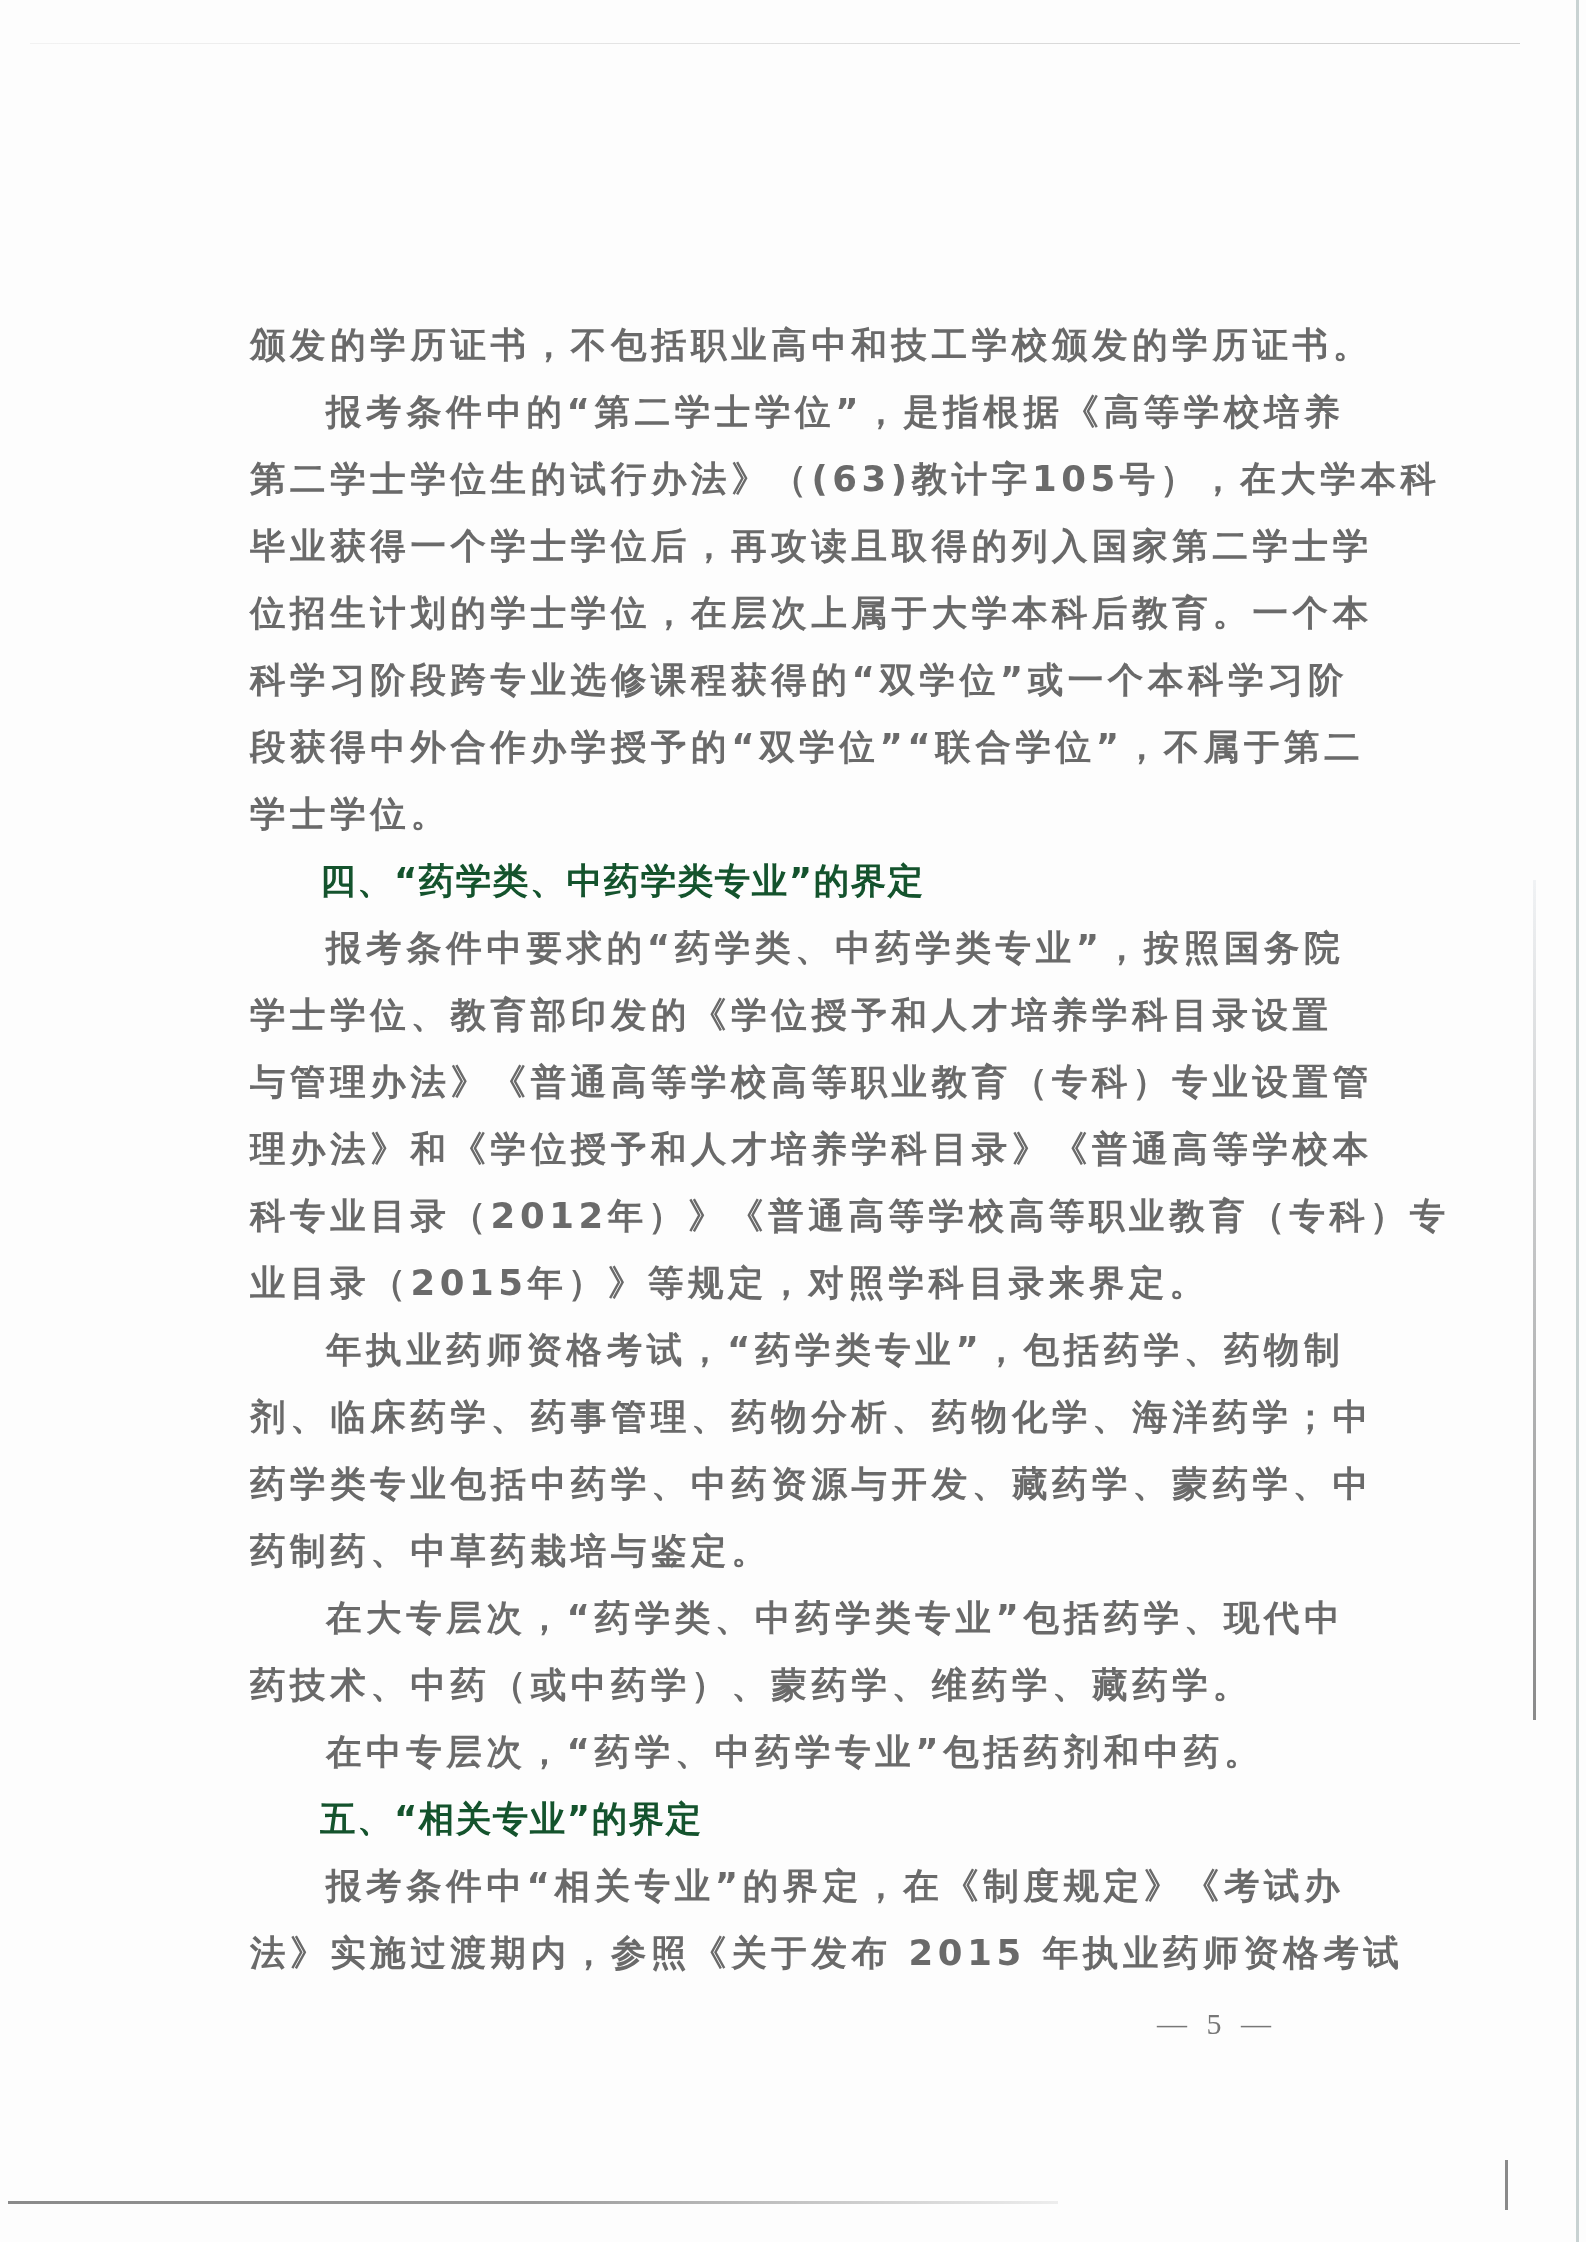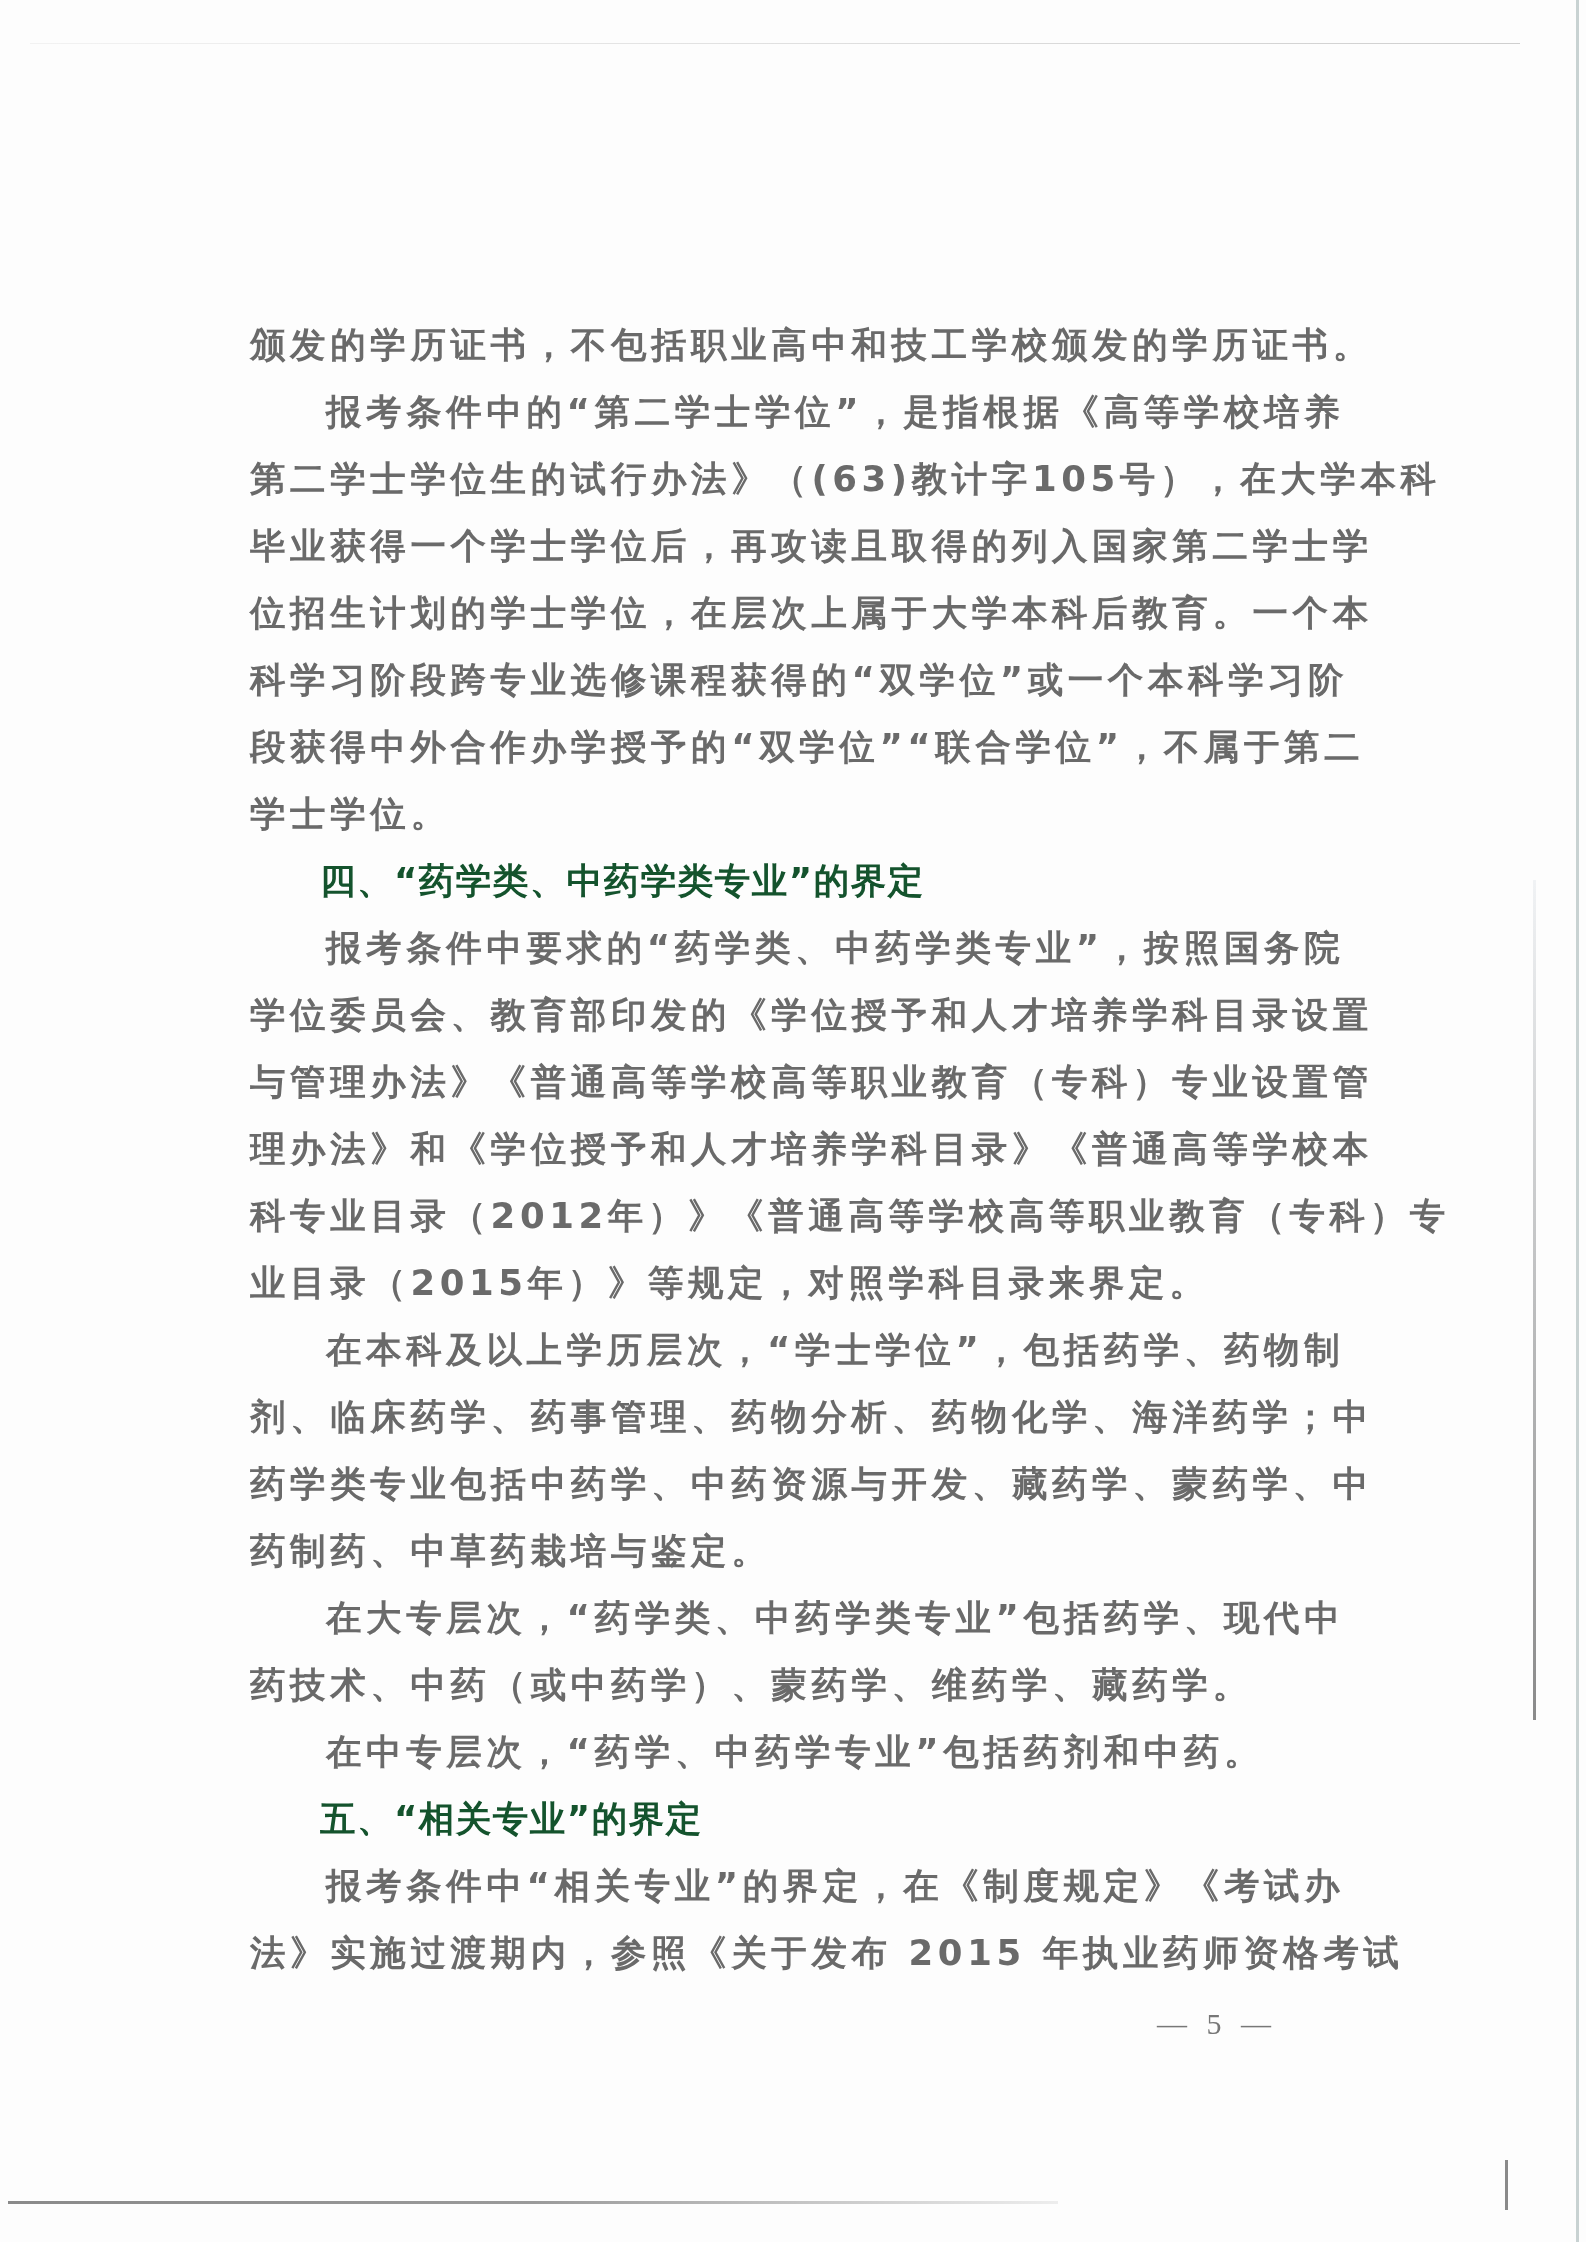--- a/index.html
+++ b/index.html
@@ -59,26 +59,26 @@
     <div class="line">颁发的学历证书，不包括职业高中和技工学校颁发的学历证书。</div>
     <div class="line indent">报考条件中的“第二学士学位”，是指根据《高等学校培养</div>
     <div class="line">第二学士学位生的试行办法》（(63)教计字105号），在大学本科</div>
     <div class="line">毕业获得一个学士学位后，再攻读且取得的列入国家第二学士学</div>
     <div class="line">位招生计划的学士学位，在层次上属于大学本科后教育。一个本</div>
     <div class="line">科学习阶段跨专业选修课程获得的“双学位”或一个本科学习阶</div>
     <div class="line">段获得中外合作办学授予的“双学位”“联合学位”，不属于第二</div>
     <div class="line">学士学位。</div>
     <div class="line heading">四、“药学类、中药学类专业”的界定</div>
     <div class="line indent">报考条件中要求的“药学类、中药学类专业”，按照国务院</div>
-    <div class="line">学位委员会、教育部印发的《学位授予和人才培养学科目录设置</div>
+    <div class="line">学士学位、教育部印发的《学位授予和人才培养学科目录设置</div>
     <div class="line">与管理办法》《普通高等学校高等职业教育（专科）专业设置管</div>
     <div class="line">理办法》和《学位授予和人才培养学科目录》《普通高等学校本</div>
     <div class="line">科专业目录（2012年）》《普通高等学校高等职业教育（专科）专</div>
     <div class="line">业目录（2015年）》等规定，对照学科目录来界定。</div>
-    <div class="line indent">在本科及以上学历层次，“学士学位”，包括药学、药物制</div>
+    <div class="line indent">年执业药师资格考试，“药学类专业”，包括药学、药物制</div>
     <div class="line">剂、临床药学、药事管理、药物分析、药物化学、海洋药学；中</div>
     <div class="line">药学类专业包括中药学、中药资源与开发、藏药学、蒙药学、中</div>
     <div class="line">药制药、中草药栽培与鉴定。</div>
     <div class="line indent">在大专层次，“药学类、中药学类专业”包括药学、现代中</div>
     <div class="line">药技术、中药（或中药学）、蒙药学、维药学、藏药学。</div>
     <div class="line indent">在中专层次，“药学、中药学专业”包括药剂和中药。</div>
     <div class="line heading">五、“相关专业”的界定</div>
     <div class="line indent">报考条件中“相关专业”的界定，在《制度规定》《考试办</div>
     <div class="line">法》实施过渡期内，参照《关于发布 2015 年执业药师资格考试</div>
   </div>

